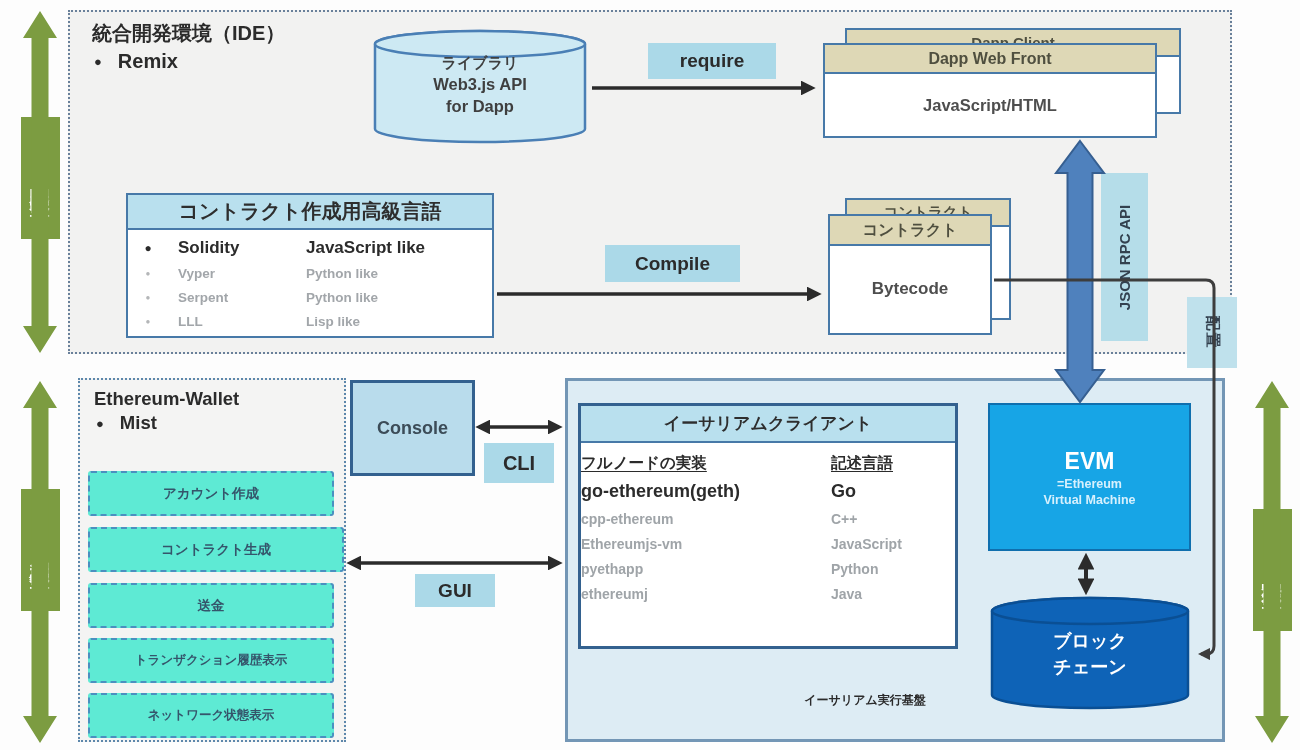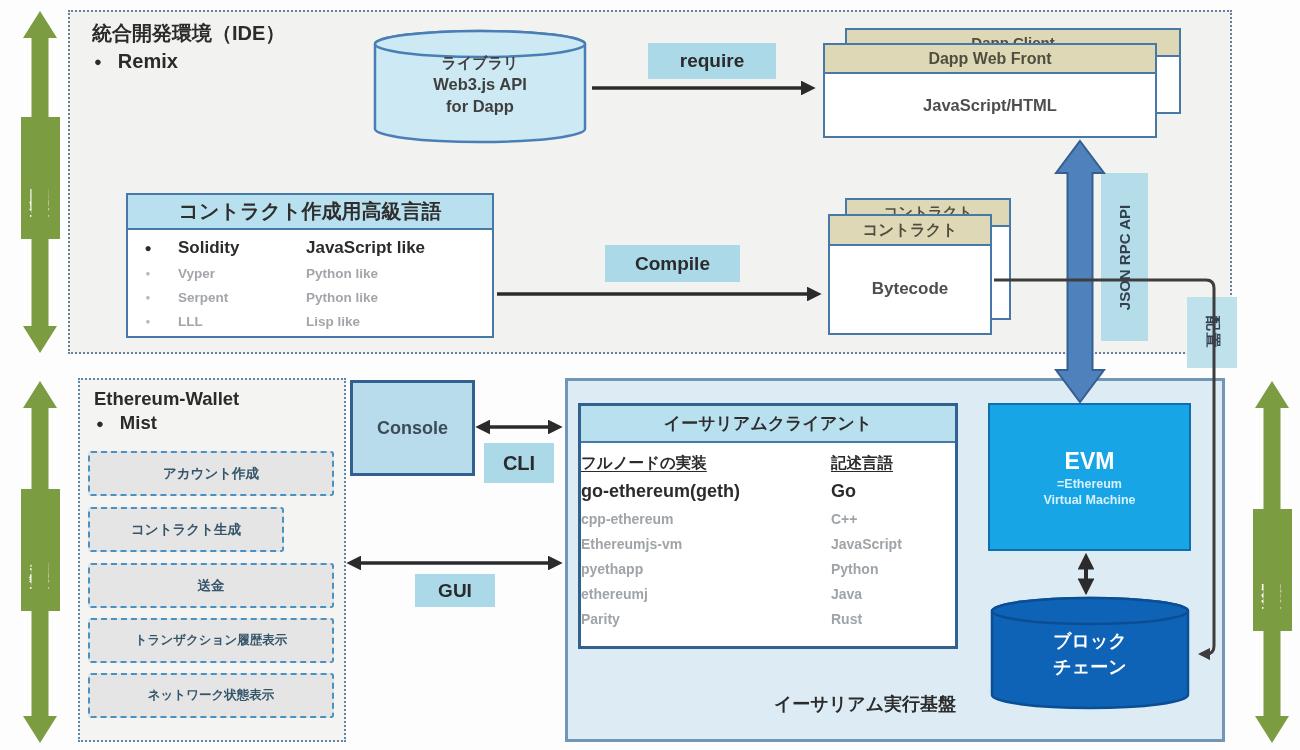--- a/index.html
+++ b/index.html
@@ -37,22 +37,22 @@
   .lang-strong .lr-bullet{font-size:12px;}
   .lang-dim .lr-bullet{font-size:8px;color:#b4b6b8;}
   
   .cl-row{display:flex;align-items:center;}
   .cl-c1{width:250px;}
   .cl-head{height:27px;margin-top:7px;font-size:15.5px;font-weight:bold;color:#2b2b2b;}
   .cl-head span{text-decoration:underline;text-underline-offset:3px;}
   .cl-strong{height:29px;font-size:18px;font-weight:bold;color:#2b2b2b;}
   .cl-dim{height:25px;font-size:14px;font-weight:600;color:#9fa4a8;}
   
-  .wbtn{background:#e5e5e5;border:2px dashed #4a90c0;border-radius:3px;display:flex;align-items:center;justify-content:center;
-        font-weight:bold;color:#35556b;font-size:13.5px;z-index:12;}
+  .wbtn{background:#5eead4;border:2px dashed #4a90c0;border-radius:3px;display:flex;align-items:center;justify-content:center;
+        font-weight:bold;color:#35556b;font-size:13.5px;z-index:12;margin-top:20px;}
   .bullet-row{display:flex;align-items:center;gap:16px;font-weight:bold;z-index:15;}
   .bullet-glyph{font-size:13px;line-height:1;}
   .cyl-text{position:absolute;left:0;right:0;text-align:center;font-weight:bold;z-index:30;}
   svg.shape{display:block;width:100%;height:100%;}
   #overlay{position:absolute;left:0;top:0;z-index:50;pointer-events:none;}
 </style>
 </head>
 <body>
 
 <div id="canvas">
@@ -150,34 +150,34 @@
   <div class="abs wallet-box" style="left:78px;top:378px;width:268px;height:364px;"></div>
 
   <div class="abs" style="left:94px;top:388px;font-size:18.5px;font-weight:bold;z-index:15;">Ethereum-Wallet</div>
 
   <div class="abs bullet-row" style="left:96px;top:412px;font-size:18.5px;">
     <span class="bullet-glyph">●</span>
     <span>Mist</span>
   </div>
 
   <div class="abs wbtn" style="left:88px;top:451px;width:246px;height:45px;">アカウント作成</div>
-  <div class="abs wbtn" style="left:88px;top:507px;width:196px;height:45px;">コントラクト生成</div>
+  <div class="abs wbtn" style="left:88px;top:507px;width:256px;height:45px;">コントラクト生成</div>
   <div class="abs wbtn" style="left:88px;top:563px;width:246px;height:45px;">送金</div>
   <div class="abs wbtn" style="left:88px;top:618px;width:246px;height:45px;font-size:12.5px;">トランザクション履歴表示</div>
   <div class="abs wbtn" style="left:88px;top:673px;width:246px;height:45px;font-size:12.5px;">ネットワーク状態表示</div>
 
   <div class="abs" style="left:350px;top:380px;width:125px;height:96px;background:#b9dcec;border:3px solid #33618f;
               display:flex;align-items:center;justify-content:center;font-weight:bold;font-size:18px;color:#3c4c58;z-index:12;">Console</div>
 
   <div class="abs chip" style="left:484px;top:443px;width:70px;height:40px;font-size:20px;">CLI</div>
   <div class="abs chip" style="left:415px;top:574px;width:80px;height:33px;font-size:19px;">GUI</div>
 
   <div class="abs exec-box" style="left:565px;top:378px;width:660px;height:364px;"></div>
 
-  <div class="abs" style="left:640px;top:692px;width:450px;text-align:center;font-size:18px;font-weight:bold;z-index:15;">イーサリアム実行基盤</div>
+  <div class="abs" style="left:640px;top:692px;width:450px;text-align:center;font-size:12px;font-weight:bold;z-index:15;">イーサリアム実行基盤</div>
 
   <div class="abs panel" style="left:578px;top:403px;width:380px;height:246px;border:3px solid #33618f;">
     <div class="panel-head" style="height:35px;font-size:17px;">
       <span>イーサリアムクライアント</span>
     </div>
     <div class="cl-row cl-head">
       <span class="cl-c1">フルノードの実装</span>
       <span>記述言語</span>
     </div>
     <div class="cl-row cl-strong">
@@ -192,24 +192,20 @@
       <span class="cl-c1">Ethereumjs-vm</span>
       <span>JavaScript</span>
     </div>
     <div class="cl-row cl-dim">
       <span class="cl-c1">pyethapp</span>
       <span>Python</span>
     </div>
     <div class="cl-row cl-dim">
       <span class="cl-c1">ethereumj</span>
       <span>Java</span>
-    </div>
-    <div class="cl-row cl-dim">
-      <span class="cl-c1">Parity</span>
-      <span>Rust</span>
     </div>
   </div>
 
   <div class="abs" style="left:988px;top:403px;width:203px;height:148px;background:#17a5e6;border:2.5px solid #0f6fae;
               display:flex;flex-direction:column;align-items:center;justify-content:center;gap:2px;z-index:12;">
     <div style="font-size:23px;font-weight:800;color:#ffffff;">EVM</div>
     <div style="font-size:12.5px;font-weight:bold;color:#d6f0fd;">=Ethereum</div>
     <div style="font-size:12.5px;font-weight:bold;color:#d6f0fd;">Virtual Machine</div>
   </div>
 

